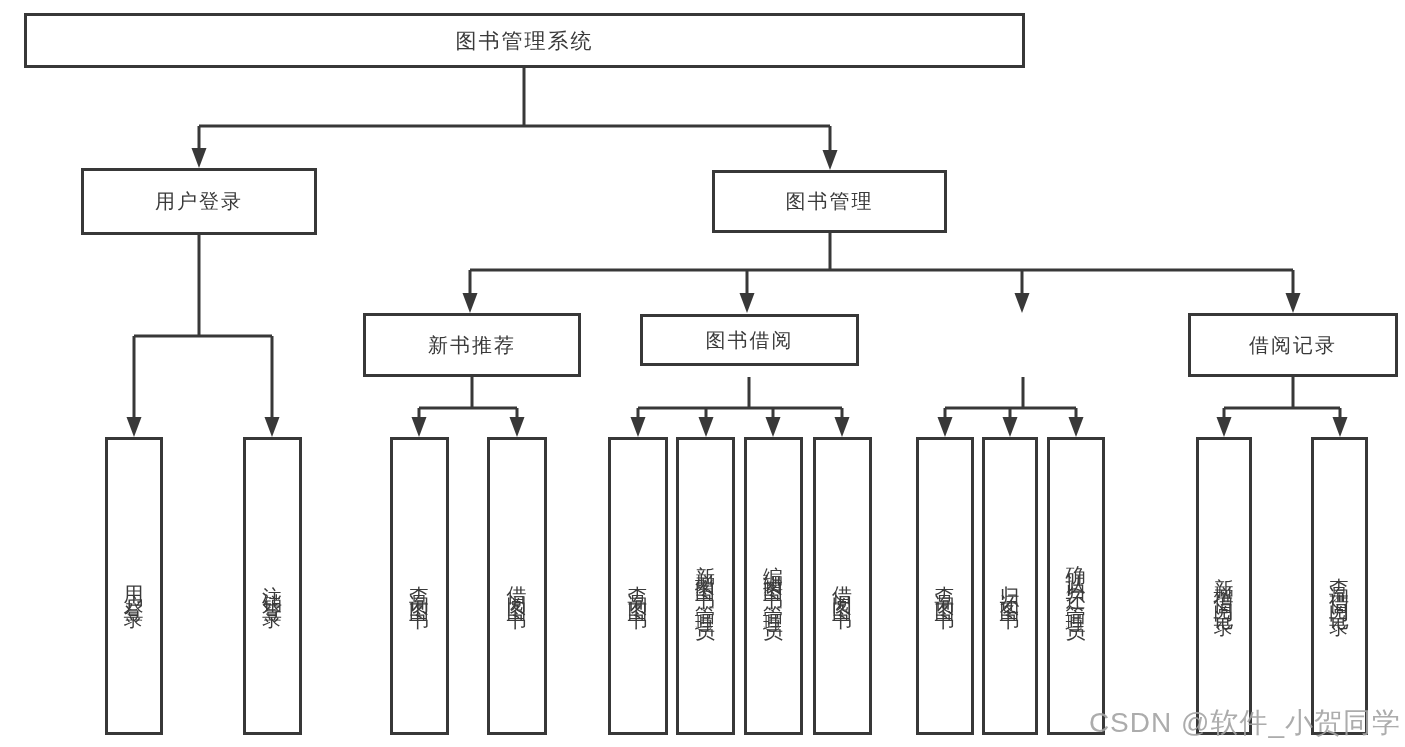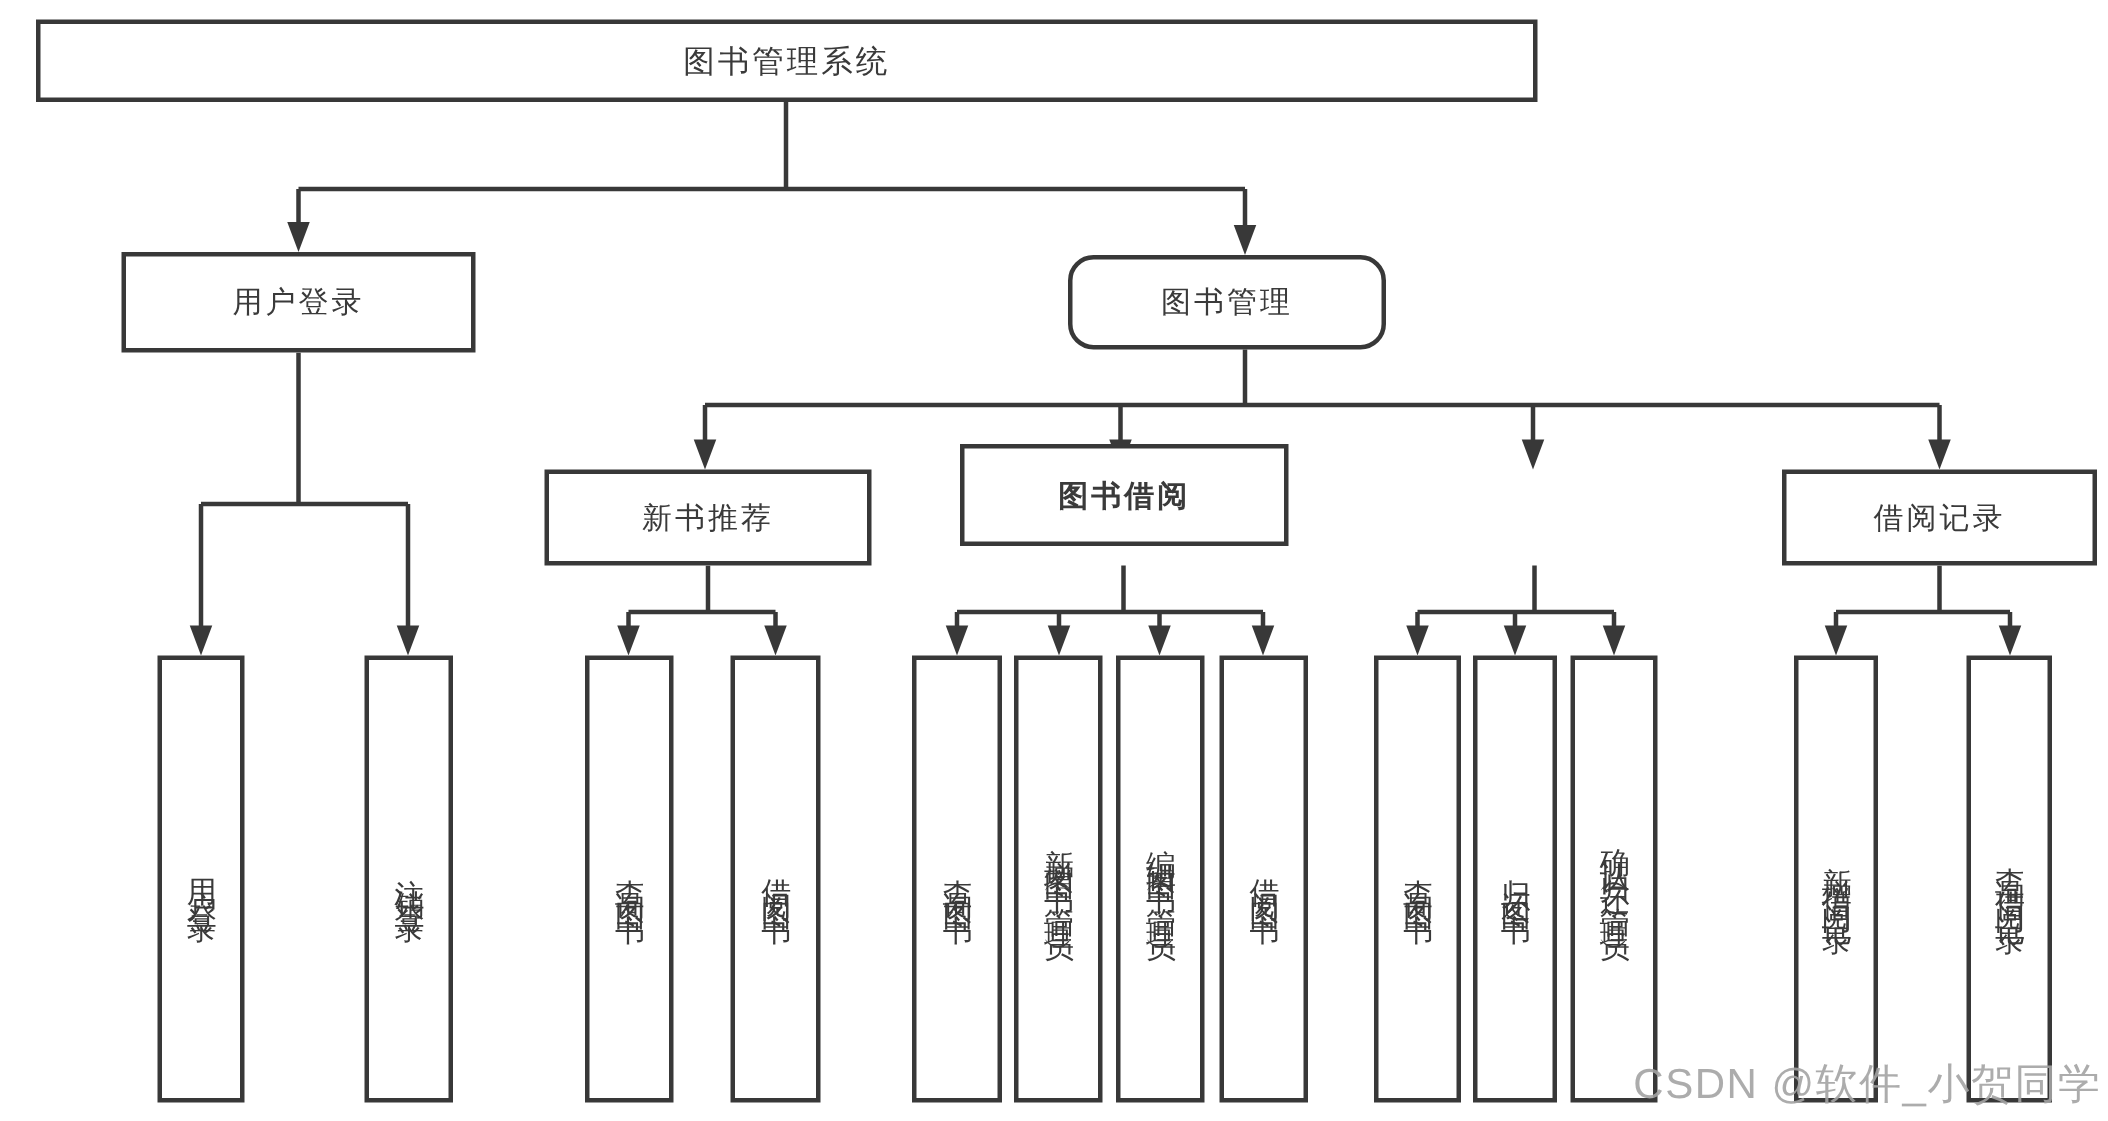--- a/index.html
+++ b/index.html
@@ -99,35 +99,35 @@
     </g>
   </svg>
 
   <div class="node root" style="left:24px;top:13px;width:1001px;height:55px;">
     <span>图书管理系统</span>
   </div>
 
   <div class="node" style="left:81px;top:168px;width:236px;height:67px;">
     <span>用户登录</span>
   </div>
-  <div class="node" style="left:712px;top:170px;width:212px;height:63px;border-radius:17px;">
+  <div class="node" style="left:712px;top:170px;width:235px;height:63px;">
     <span>图书管理</span>
   </div>
 
   <div class="node vertical" style="left:105px;top:437px;width:58px;height:298px;">
     <span>用户登录</span>
   </div>
   <div class="node vertical" style="left:243px;top:437px;width:59px;height:298px;">
     <span>注销登录</span>
   </div>
 
   <div class="node" style="left:363px;top:313px;width:218px;height:64px;">
     <span>新书推荐</span>
   </div>
-  <div class="node" style="left:640px;top:296px;width:219px;height:68px;font-weight:bold;">
+  <div class="node" style="left:640px;top:314px;width:219px;height:52px;">
     <span>图书借阅</span>
   </div>
   <div class="node" style="left:1188px;top:313px;width:210px;height:64px;">
     <span>借阅记录</span>
   </div>
 
   <div class="node vertical" style="left:390px;top:437px;width:59px;height:298px;">
     <span>查询图书</span>
   </div>
   <div class="node vertical" style="left:487px;top:437px;width:60px;height:298px;">

